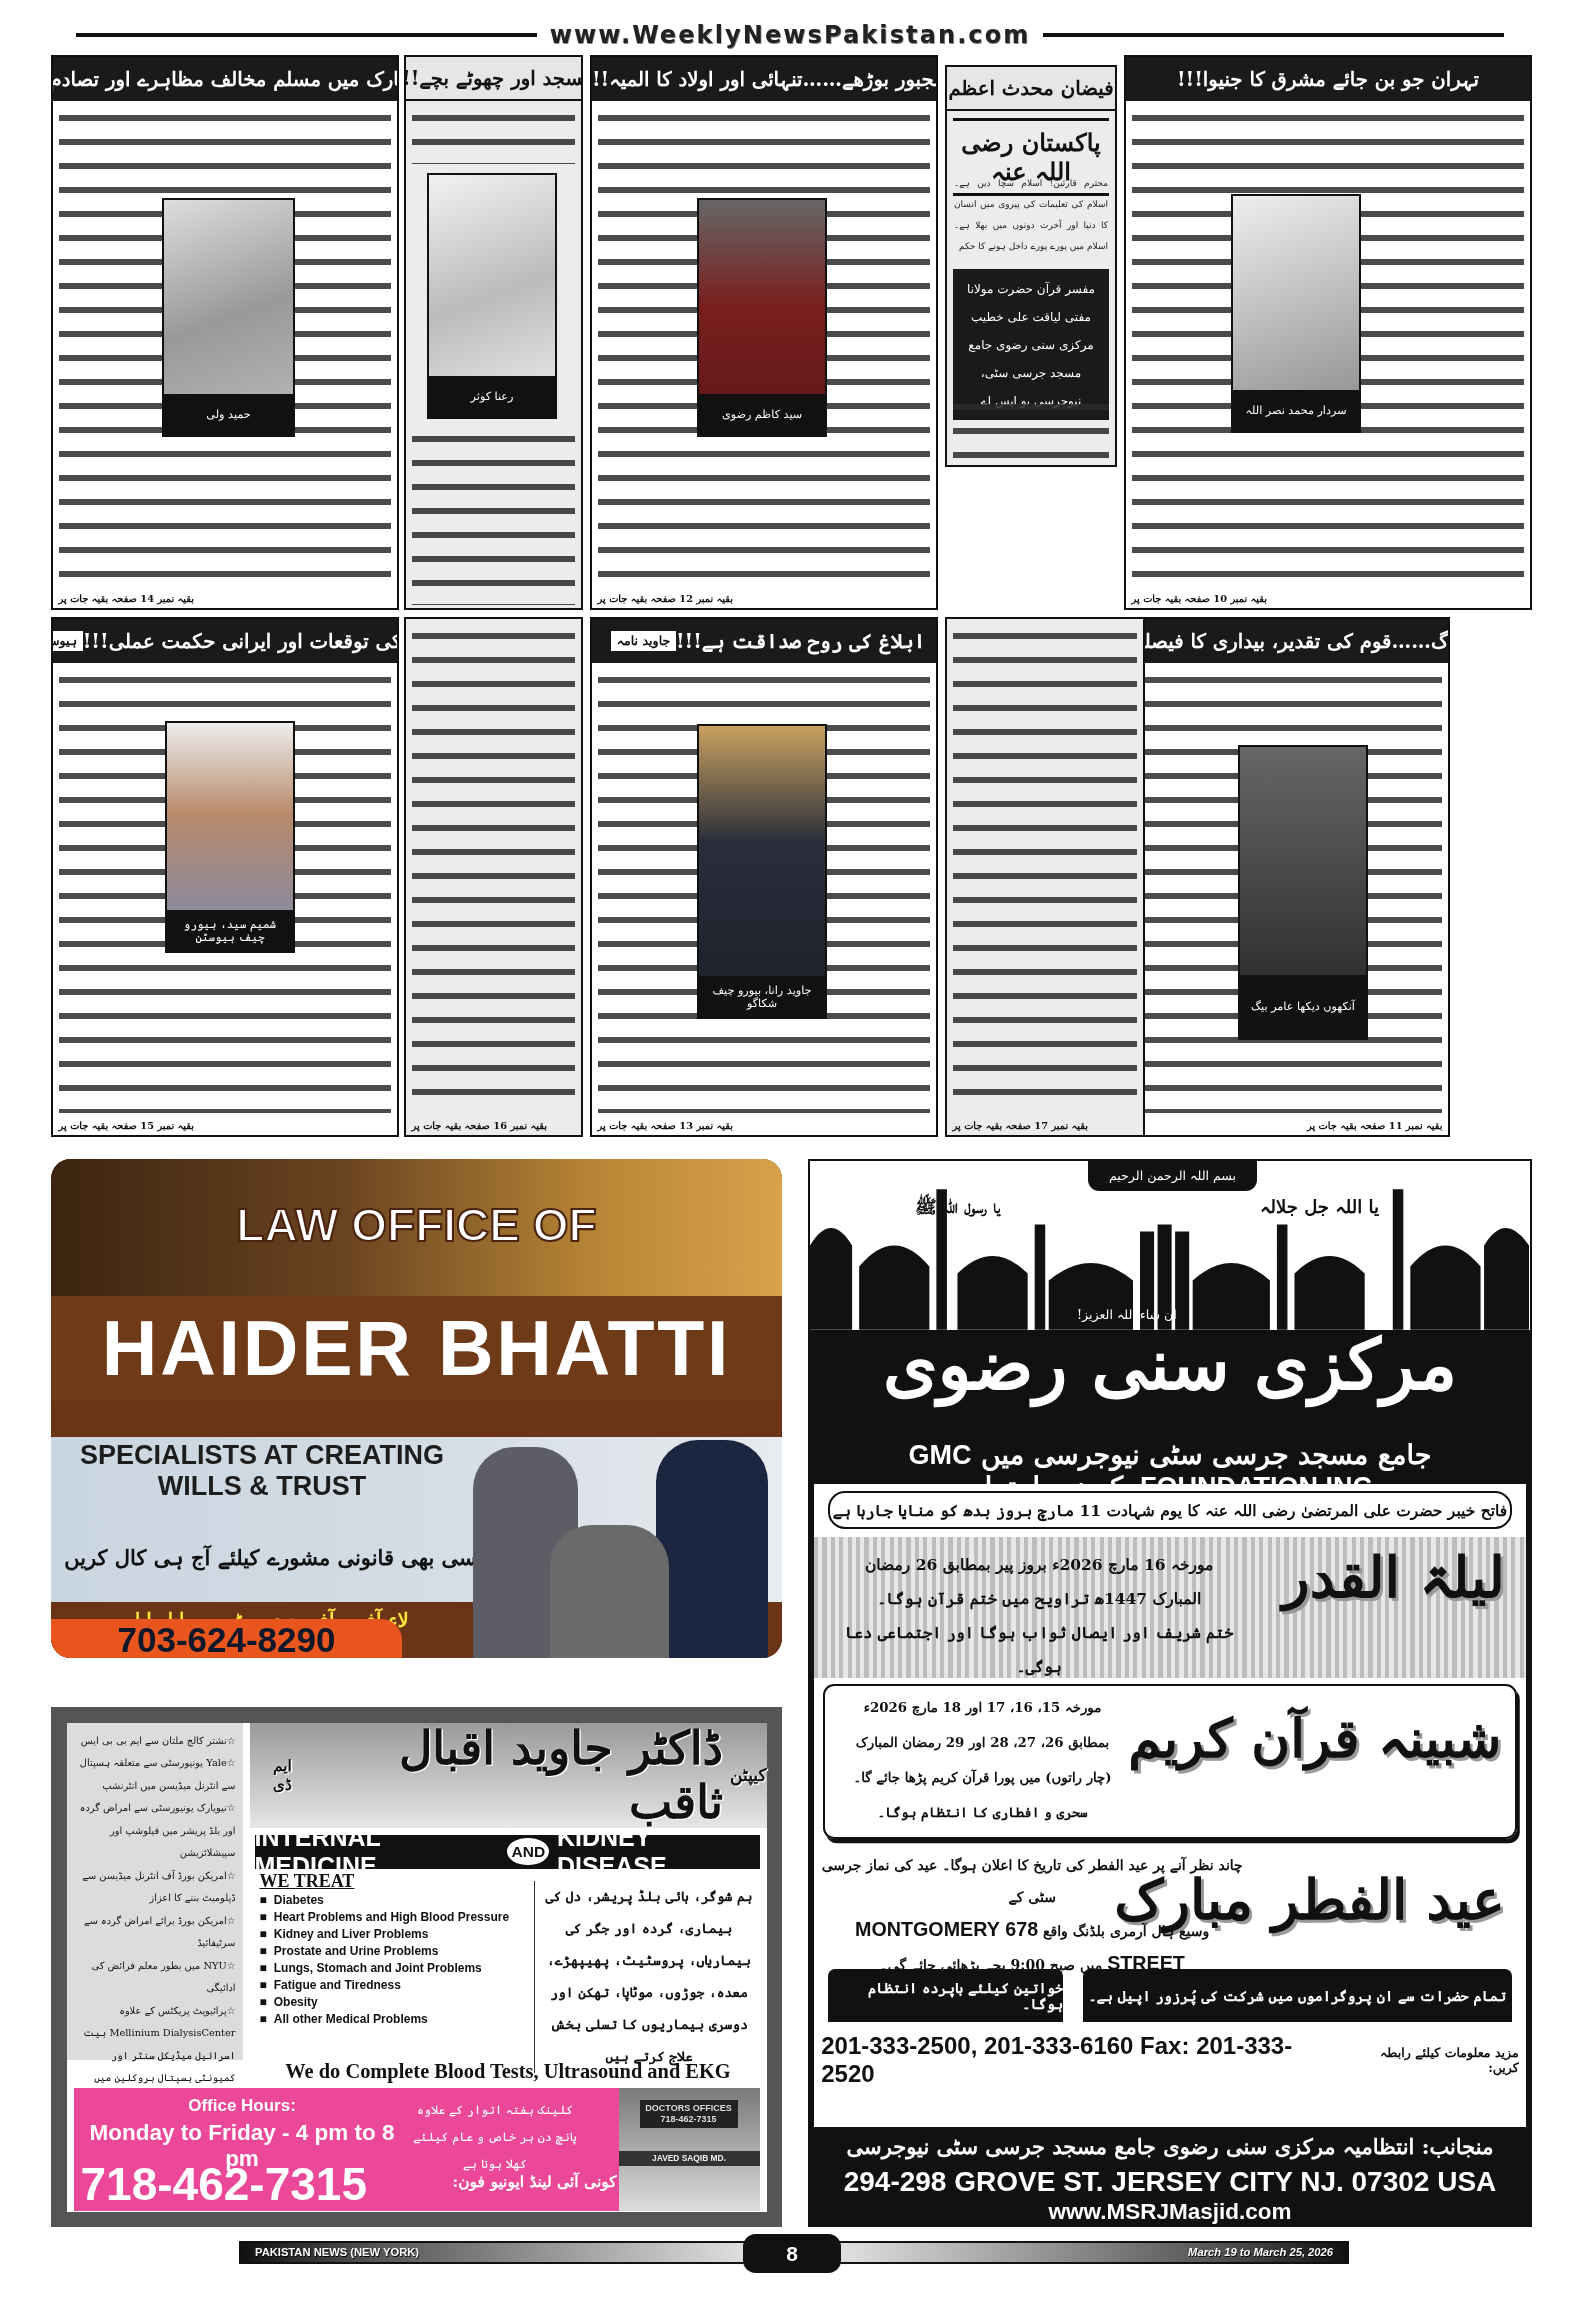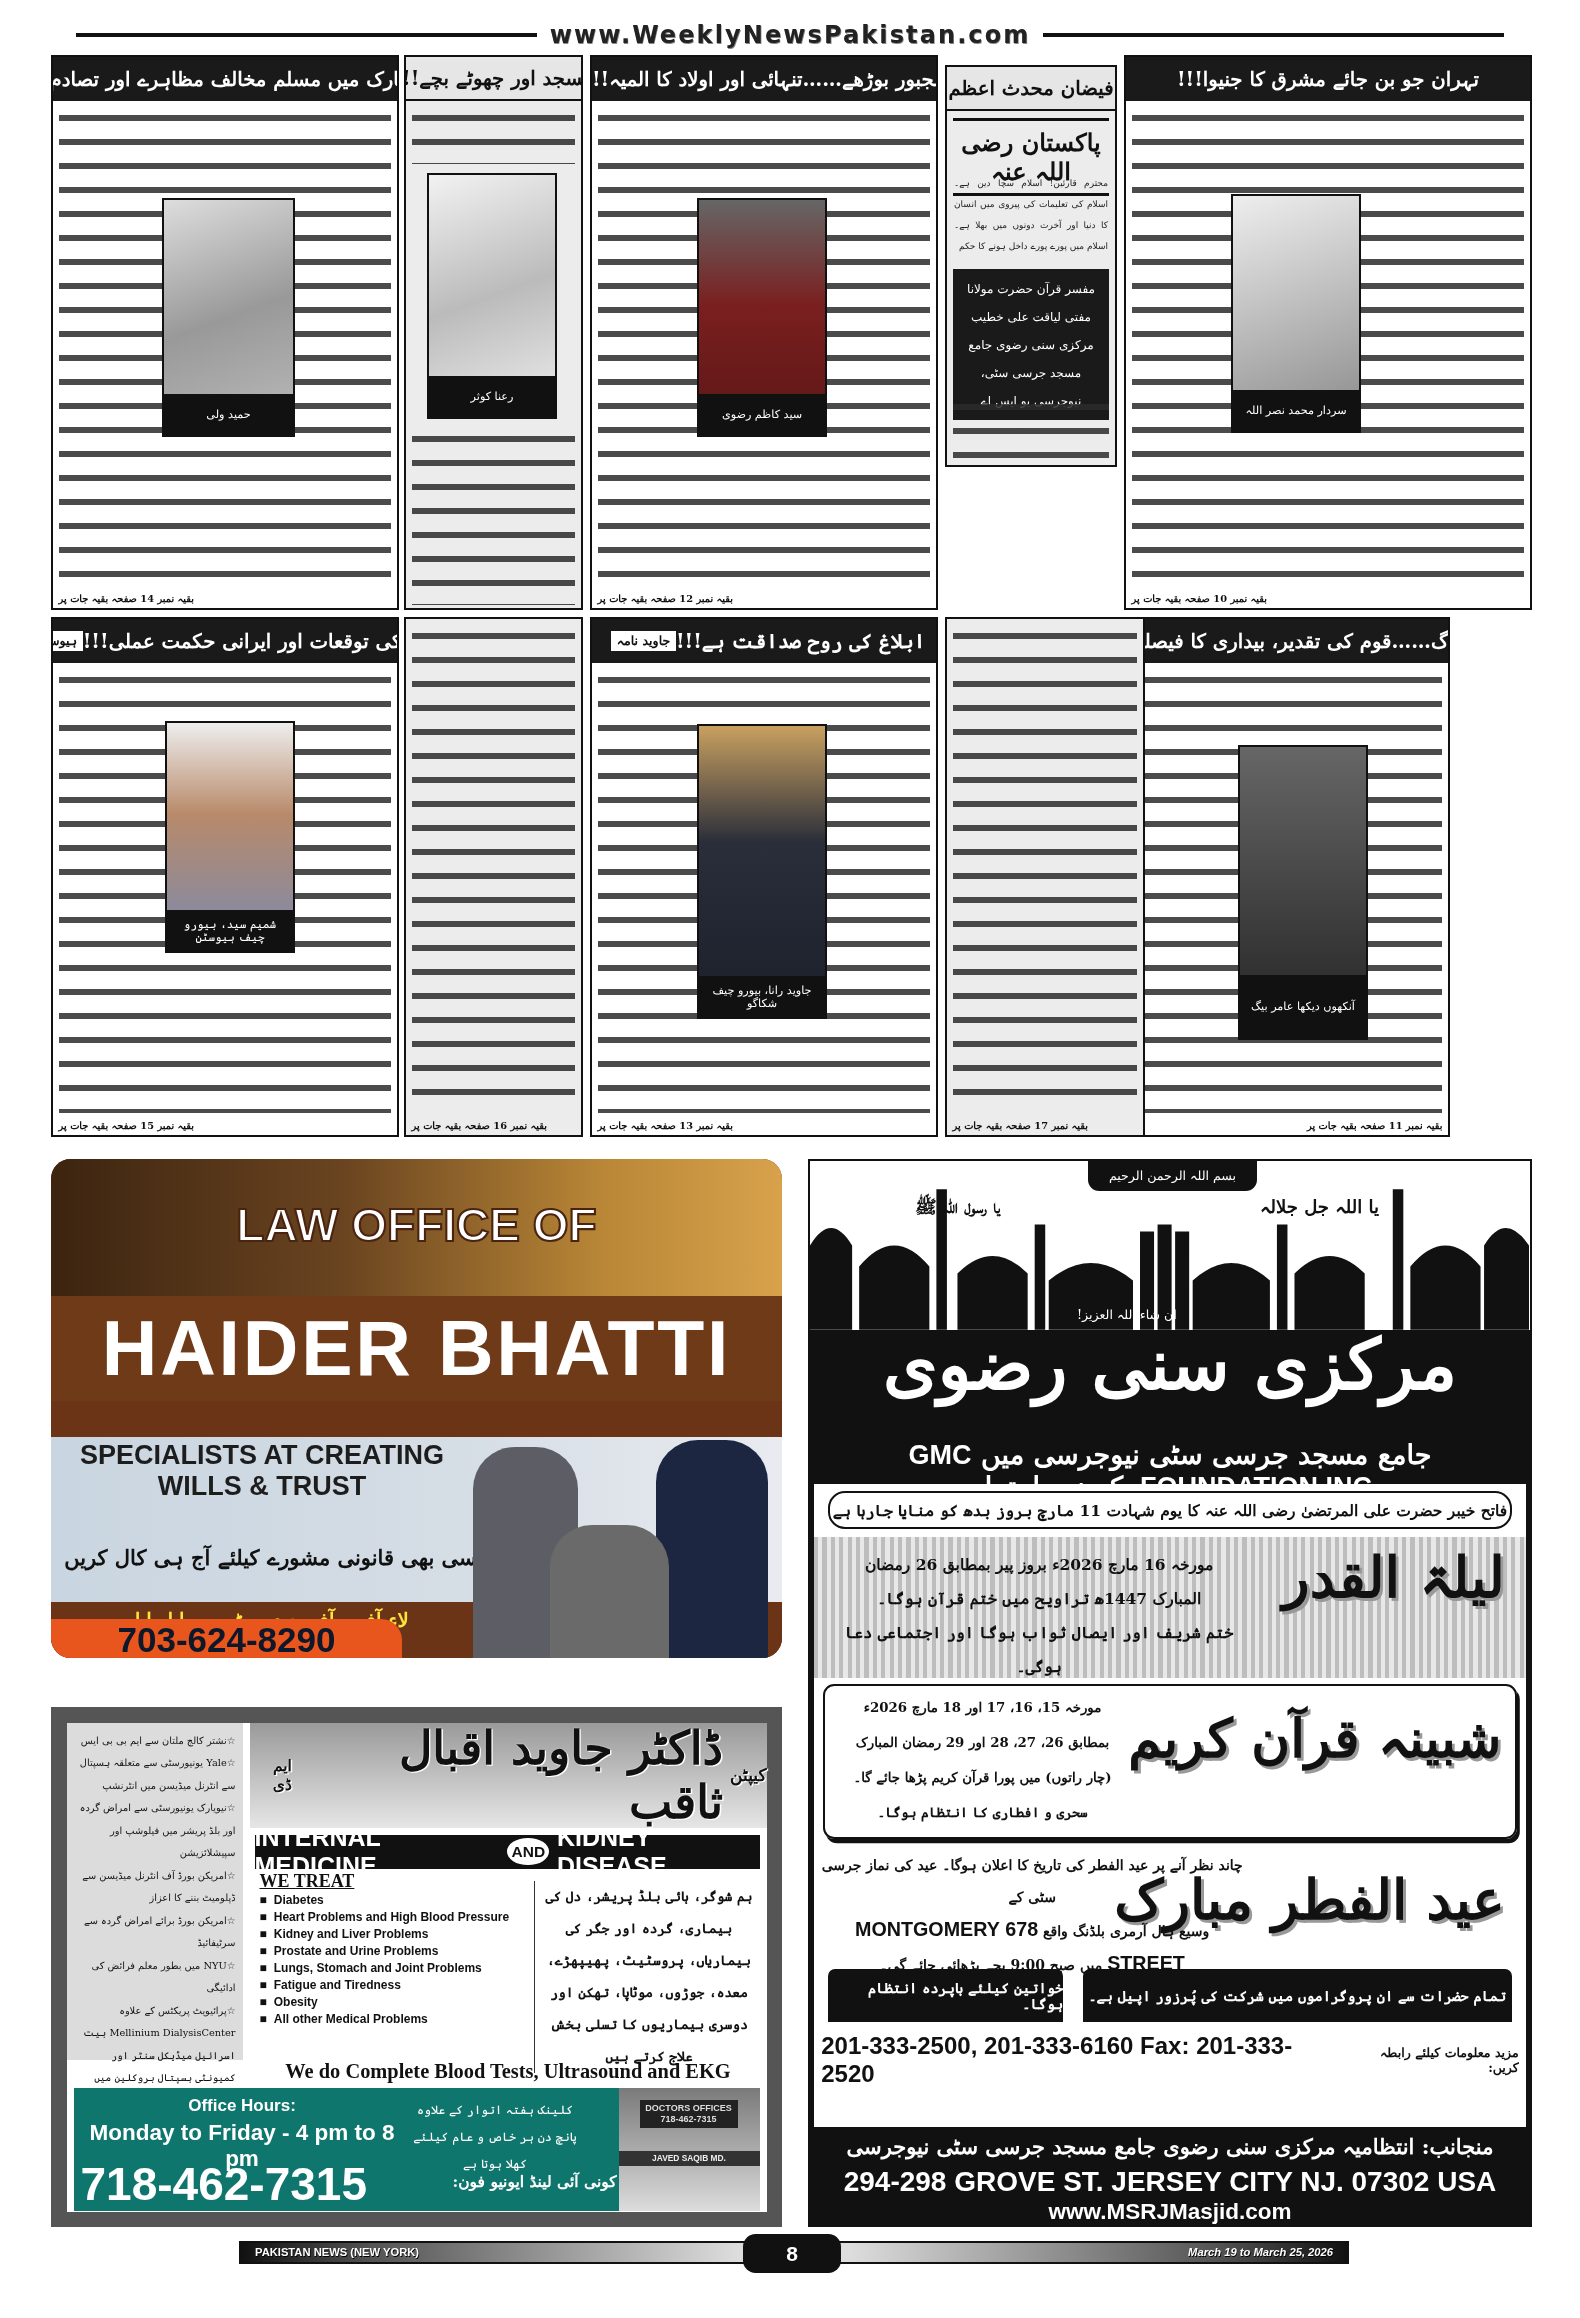--- a/index.html
+++ b/index.html
@@ -45,21 +45,21 @@
   .doc .left { position: absolute; left: 0; top: 0; width: 176px; height: 337px; background: #dcdcdc; direction: rtl; padding: 7px; font-family: "DejaVu Serif", serif; font-size: 9.8px; line-height: 22.5px; }
   .doc .title { position: absolute; left: 183px; top: 0; right: 0; height: 105px; background: linear-gradient(#9a9a9a,#e6e6e6); direction: rtl; display: flex; align-items: center; justify-content: center; font-family: "DejaVu Serif", serif; font-weight: bold; font-size: 46px; color: #111; text-shadow: 0 0 1.4px #fff, 1.4px 1.4px 0 #fff; }
   .doc .band { position: absolute; left: 188px; right: 7px; top: 112px; height: 34px; background: #111; color: #fff; display: flex; align-items: center; justify-content: center; font-family: "Liberation Sans", sans-serif; font-weight: 900; font-size: 25px; gap: 5.6px; }
   .doc .band .and { background: #fff; color: #111; border: 2.1px solid #111; border-radius: 50%; padding: 4.2px 4.2px; font-size: 15.5px; }
   .doc .treat { position: absolute; left: 193px; top: 148px; width: 267px; }
   .doc .treat h3 { font-family: "Liberation Serif", serif; font-size: 18px; text-decoration: underline; }
   .doc .treat li { list-style: none; font-family: "Liberation Sans", sans-serif; font-weight: bold; font-size: 12px; line-height: 17px; }
   .doc .treat li::before { content: "\25A0"; margin-right: 7px; }
   .doc .urdu-r { position: absolute; left: 467px; right: 9.8px; top: 158px; border-left: 1.4px solid #333; padding-left: 7px; direction: rtl; text-align: center; font-family: "DejaVu Serif", serif; font-weight: bold; font-size: 13.3px; line-height: 32px; }
   .doc .complete { position: absolute; left: 190px; right: 7px; top: 337px; text-align: center; font-family: "Liberation Serif", serif; font-weight: bold; font-size: 20.4px; }
-  .doc .hours { position: absolute; left: 7px; right: 7px; top: 365px; height: 123px; background: #0f766e; color: #fff; }
+  .doc .hours { position: absolute; left: 7px; right: 7px; top: 365px; height: 123px; background: #ec4899; color: #fff; }
   .doc .hours .oh { position: absolute; left: 7px; top: 8.4px; width: 323px; text-align: center; font-family: "Liberation Sans", sans-serif; font-weight: bold; font-size: 17px; }
   .doc .hours .md { position: absolute; left: 7px; top: 32px; width: 323px; text-align: center; font-family: "Liberation Sans", sans-serif; font-weight: bold; font-size: 22.5px; }
   .doc .hours .u1 { position: absolute; left: 337px; top: 9.8px; width: 169px; direction: rtl; text-align: center; font-family: "DejaVu Serif", serif; font-size: 12px; line-height: 27px; }
   .doc .hours .ph { position: absolute; left: 7px; top: 69px; font-family: "Liberation Sans", sans-serif; font-weight: 900; font-size: 46px; }
   .doc .hours .addr { position: absolute; left: 379px; top: 84px; direction: rtl; font-family: "DejaVu Serif", serif; font-weight: bold; font-size: 15.5px; }
   .doc .hours .sign { position: absolute; right: 0; top: 0; width: 141px; height: 123px; background: linear-gradient(#7a7a7a,#dcdcdc); }
   .doc .hours .sign .s1 { position: absolute; left: 21px; top: 12.6px; width: 98px; background: #222; color: #ddd; text-align: center; font-family: "Liberation Sans", sans-serif; font-weight: bold; font-size: 9px; padding: 2.8px; line-height: 11.2px; }
   .doc .hours .sign .s2 { position: absolute; left: 0; top: 63px; width: 141px; background: #333; color: #eee; text-align: center; font-family: "Liberation Sans", sans-serif; font-weight: bold; font-size: 8.4px; padding: 2.8px; }
 
   

